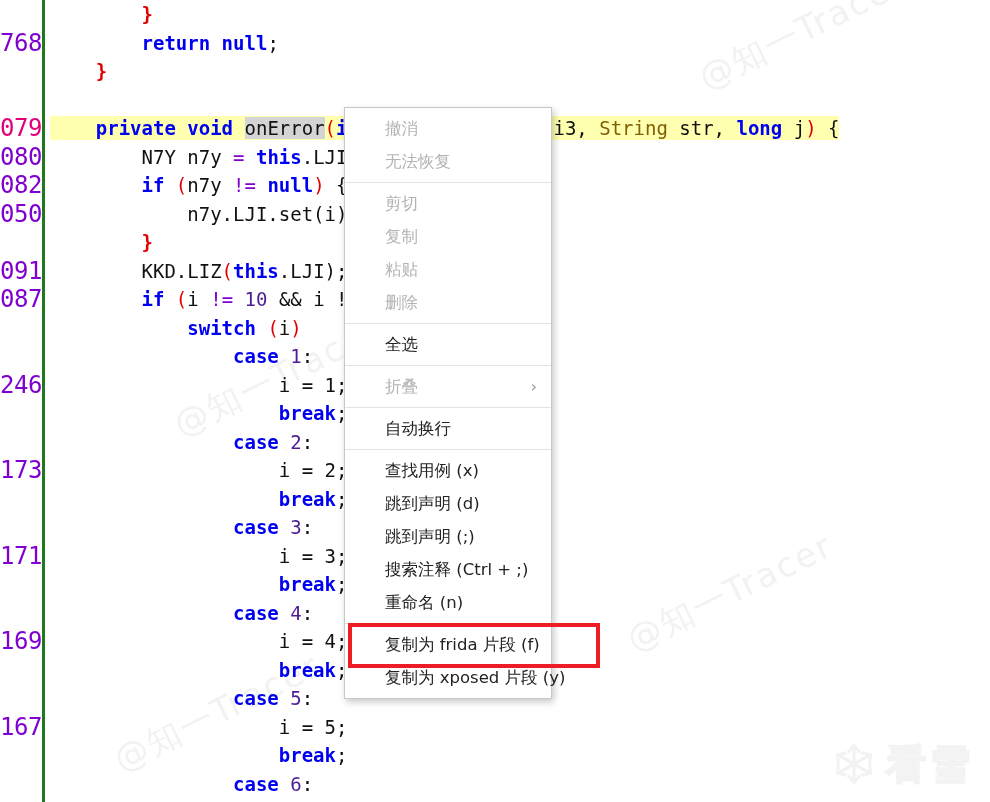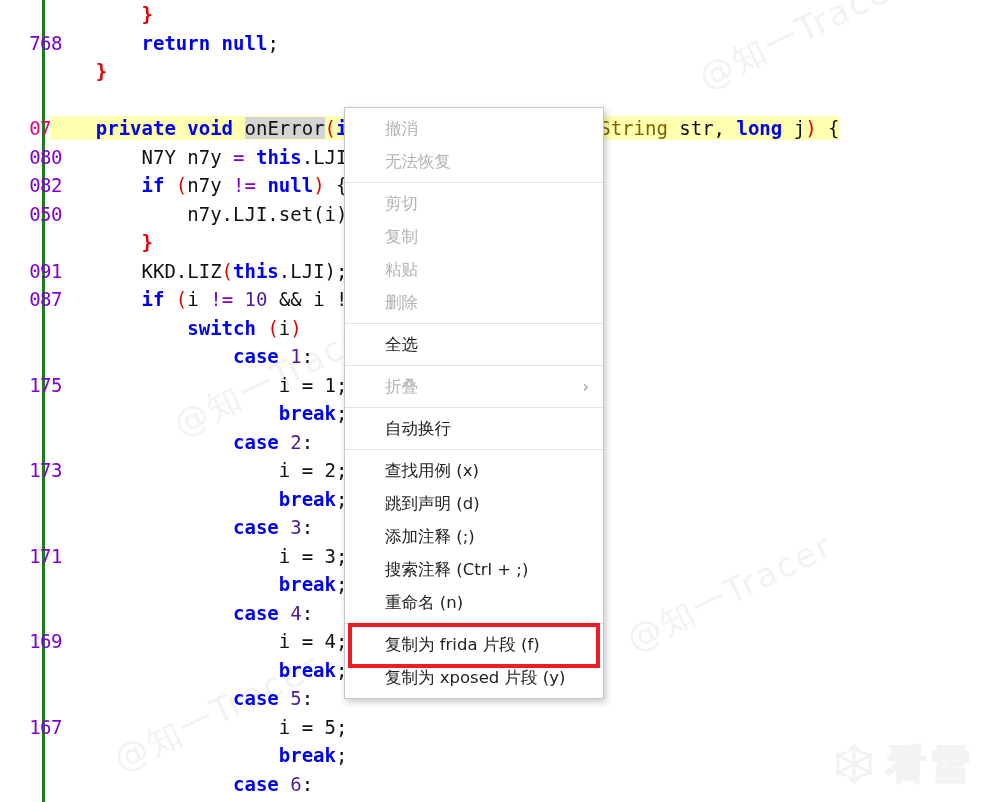--- a/index.html
+++ b/index.html
@@ -92,23 +92,22 @@
   }
   .line.hl .codetext { background: #ffffb0; }
   .lno {
     position: absolute;
     left: 0; top: 0;
     width: 40px;
     text-align: right;
     padding-right: 2px;
     color: #8000d0;
     font-family: "DejaVu Sans Mono", monospace;
-    font-size: 19px;
+    font-size: 24px;
     letter-spacing: -0.5px;
-    margin-left: 24px;
   }
   .lno.cur { color: #e2007a; }
   .code {
     position: absolute;
     left: 50px; top: 0;
     white-space: pre;
     font-family: "DejaVu Sans Mono", monospace;
     font-size: 19px;
   }
   .codetext { padding: 1px 0; }
@@ -120,21 +119,21 @@
   .num { color: #4c1d95; }
   .pun { color: #e00000; }
   .op  { color: #8000d0; }
   .sel { background: #d4d4d4; color: #111111; }
   .brc { color: #e00000; font-weight: bold; }
 
   
   .ctxmenu {
     position: absolute;
     left: 344px; top: 107px;
-    width: 260px;
+    width: 208px;
     background: #ffffff;
     border: 1px solid #c8c8c8;
     box-shadow: 2px 3px 7px rgba(0,0,0,0.22);
     z-index: 20;
     font-family: "DejaVu Sans", sans-serif;
     padding: 4px 0 4px 0;
   }
   .mi {
     position: relative;
     height: 33px;
@@ -188,21 +187,21 @@
         <div class="line"><div class="lno"></div><div class="code"><span class="codetext"></span></div></div>
         <div class="line hl"><div class="lno cur">079</div><div class="code"><span class="codetext"><span class="id">    </span><span class="kw">private</span><span class="id"> </span><span class="kw">void</span><span class="id"> </span><span class="sel">onError</span><span class="pun">(</span><span class="kw">int</span><span class="id"> i, </span><span class="kw">int</span><span class="id"> i2, </span><span class="kw">int</span><span class="id"> i3, </span><span class="typ">String</span><span class="id"> str, </span><span class="kw">long</span><span class="id"> j</span><span class="pun">)</span><span class="id"> {</span></span></div></div>
         <div class="line"><div class="lno">080</div><div class="code"><span class="codetext"><span class="id">        </span><span class="id">N7Y n7y </span><span class="op">=</span><span class="id"> </span><span class="kw">this</span><span class="id">.LJI;</span></span></div></div>
         <div class="line"><div class="lno">082</div><div class="code"><span class="codetext"><span class="id">        </span><span class="kw">if</span><span class="id"> </span><span class="pun">(</span><span class="id">n7y </span><span class="op">!=</span><span class="id"> </span><span class="kw">null</span><span class="pun">)</span><span class="id"> {</span></span></div></div>
         <div class="line"><div class="lno">050</div><div class="code"><span class="codetext"><span class="id">            </span><span class="id">n7y.LJI.set(i);</span></span></div></div>
         <div class="line"><div class="lno"></div><div class="code"><span class="codetext"><span class="id">        </span><span class="brc">}</span></span></div></div>
         <div class="line"><div class="lno">091</div><div class="code"><span class="codetext"><span class="id">        </span><span class="id">KKD.LIZ</span><span class="pun">(</span><span class="kw">this</span><span class="id">.LJI);</span></span></div></div>
         <div class="line"><div class="lno">087</div><div class="code"><span class="codetext"><span class="id">        </span><span class="kw">if</span><span class="id"> </span><span class="pun">(</span><span class="id">i </span><span class="op">!=</span><span class="id"> </span><span class="num">10</span><span class="id"> &amp;&amp; i != </span></span></div></div>
         <div class="line"><div class="lno"></div><div class="code"><span class="codetext"><span class="id">            </span><span class="kw">switch</span><span class="id"> </span><span class="pun">(</span><span class="id">i</span><span class="pun">)</span></span></div></div>
         <div class="line"><div class="lno"></div><div class="code"><span class="codetext"><span class="id">                </span><span class="kw">case</span><span class="id"> </span><span class="num">1</span><span class="id">:</span></span></div></div>
-        <div class="line"><div class="lno">175</div><div class="code"><span class="codetext"><span class="id">                    </span><span class="id">i = 1;</span></span></div></div>
+        <div class="line"><div class="lno">246</div><div class="code"><span class="codetext"><span class="id">                    </span><span class="id">i = 1;</span></span></div></div>
         <div class="line"><div class="lno"></div><div class="code"><span class="codetext"><span class="id">                    </span><span class="kw">break</span><span class="id">;</span></span></div></div>
         <div class="line"><div class="lno"></div><div class="code"><span class="codetext"><span class="id">                </span><span class="kw">case</span><span class="id"> </span><span class="num">2</span><span class="id">:</span></span></div></div>
         <div class="line"><div class="lno">173</div><div class="code"><span class="codetext"><span class="id">                    </span><span class="id">i = 2;</span></span></div></div>
         <div class="line"><div class="lno"></div><div class="code"><span class="codetext"><span class="id">                    </span><span class="kw">break</span><span class="id">;</span></span></div></div>
         <div class="line"><div class="lno"></div><div class="code"><span class="codetext"><span class="id">                </span><span class="kw">case</span><span class="id"> </span><span class="num">3</span><span class="id">:</span></span></div></div>
         <div class="line"><div class="lno">171</div><div class="code"><span class="codetext"><span class="id">                    </span><span class="id">i = 3;</span></span></div></div>
         <div class="line"><div class="lno"></div><div class="code"><span class="codetext"><span class="id">                    </span><span class="kw">break</span><span class="id">;</span></span></div></div>
         <div class="line"><div class="lno"></div><div class="code"><span class="codetext"><span class="id">                </span><span class="kw">case</span><span class="id"> </span><span class="num">4</span><span class="id">:</span></span></div></div>
         <div class="line"><div class="lno">169</div><div class="code"><span class="codetext"><span class="id">                    </span><span class="id">i = 4;</span></span></div></div>
         <div class="line"><div class="lno"></div><div class="code"><span class="codetext"><span class="id">                    </span><span class="kw">break</span><span class="id">;</span></span></div></div>
@@ -225,21 +224,21 @@
       <div class="mi dis"><span>删除</span></div>
       <div class="sep"></div>
       <div class="mi"><span>全选</span></div>
       <div class="sep"></div>
       <div class="mi dis"><span>折叠</span><span class="arrow">›</span></div>
       <div class="sep"></div>
       <div class="mi"><span>自动换行</span></div>
       <div class="sep"></div>
       <div class="mi"><span>查找用例 (x)</span></div>
       <div class="mi"><span>跳到声明 (d)</span></div>
-      <div class="mi"><span>添加注释 (;)</span></div>
+      <div class="mi"><span>跳到声明 (;)</span></div>
       <div class="mi"><span>搜索注释 (Ctrl + ;)</span></div>
       <div class="mi"><span>重命名 (n)</span></div>
       <div class="sep"></div>
       <div class="mi"><span>复制为 frida 片段 (f)</span></div>
       <div class="mi"><span>复制为 xposed 片段 (y)</span></div>
     </div>
 
   <div class="kx-logo">
     <svg class="kx-flake" viewBox="0 0 100 100">
       <g stroke="#f2f2f2" stroke-width="7" stroke-linecap="round" fill="none">

